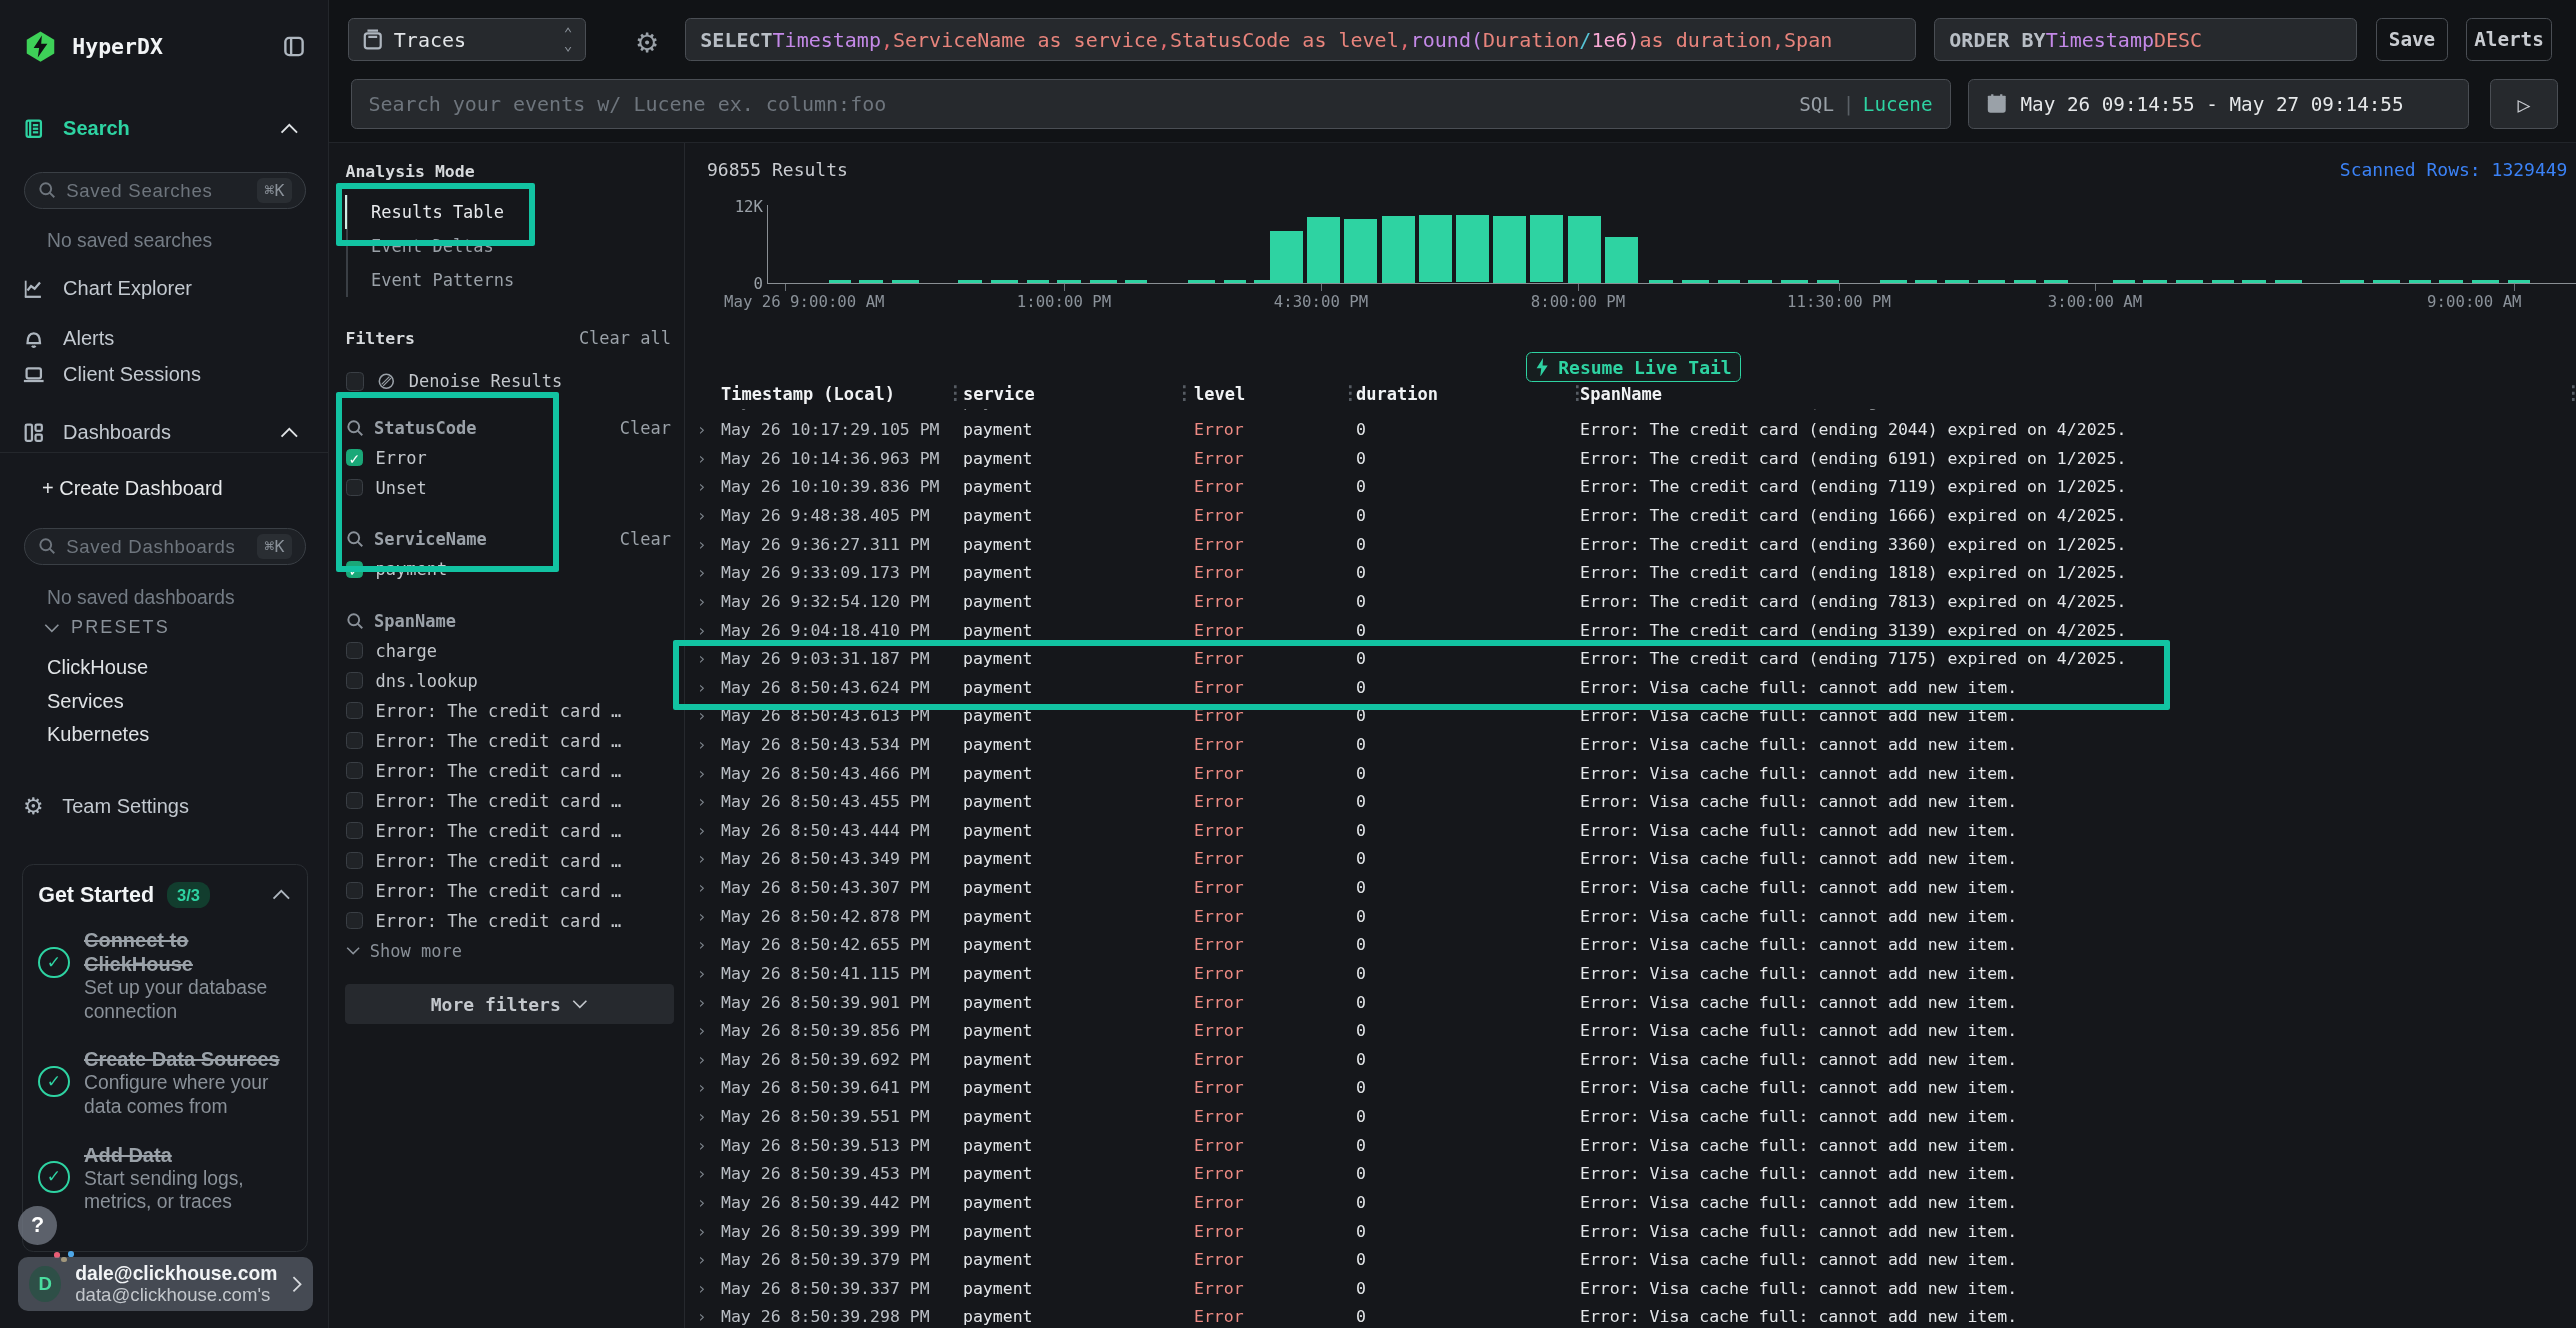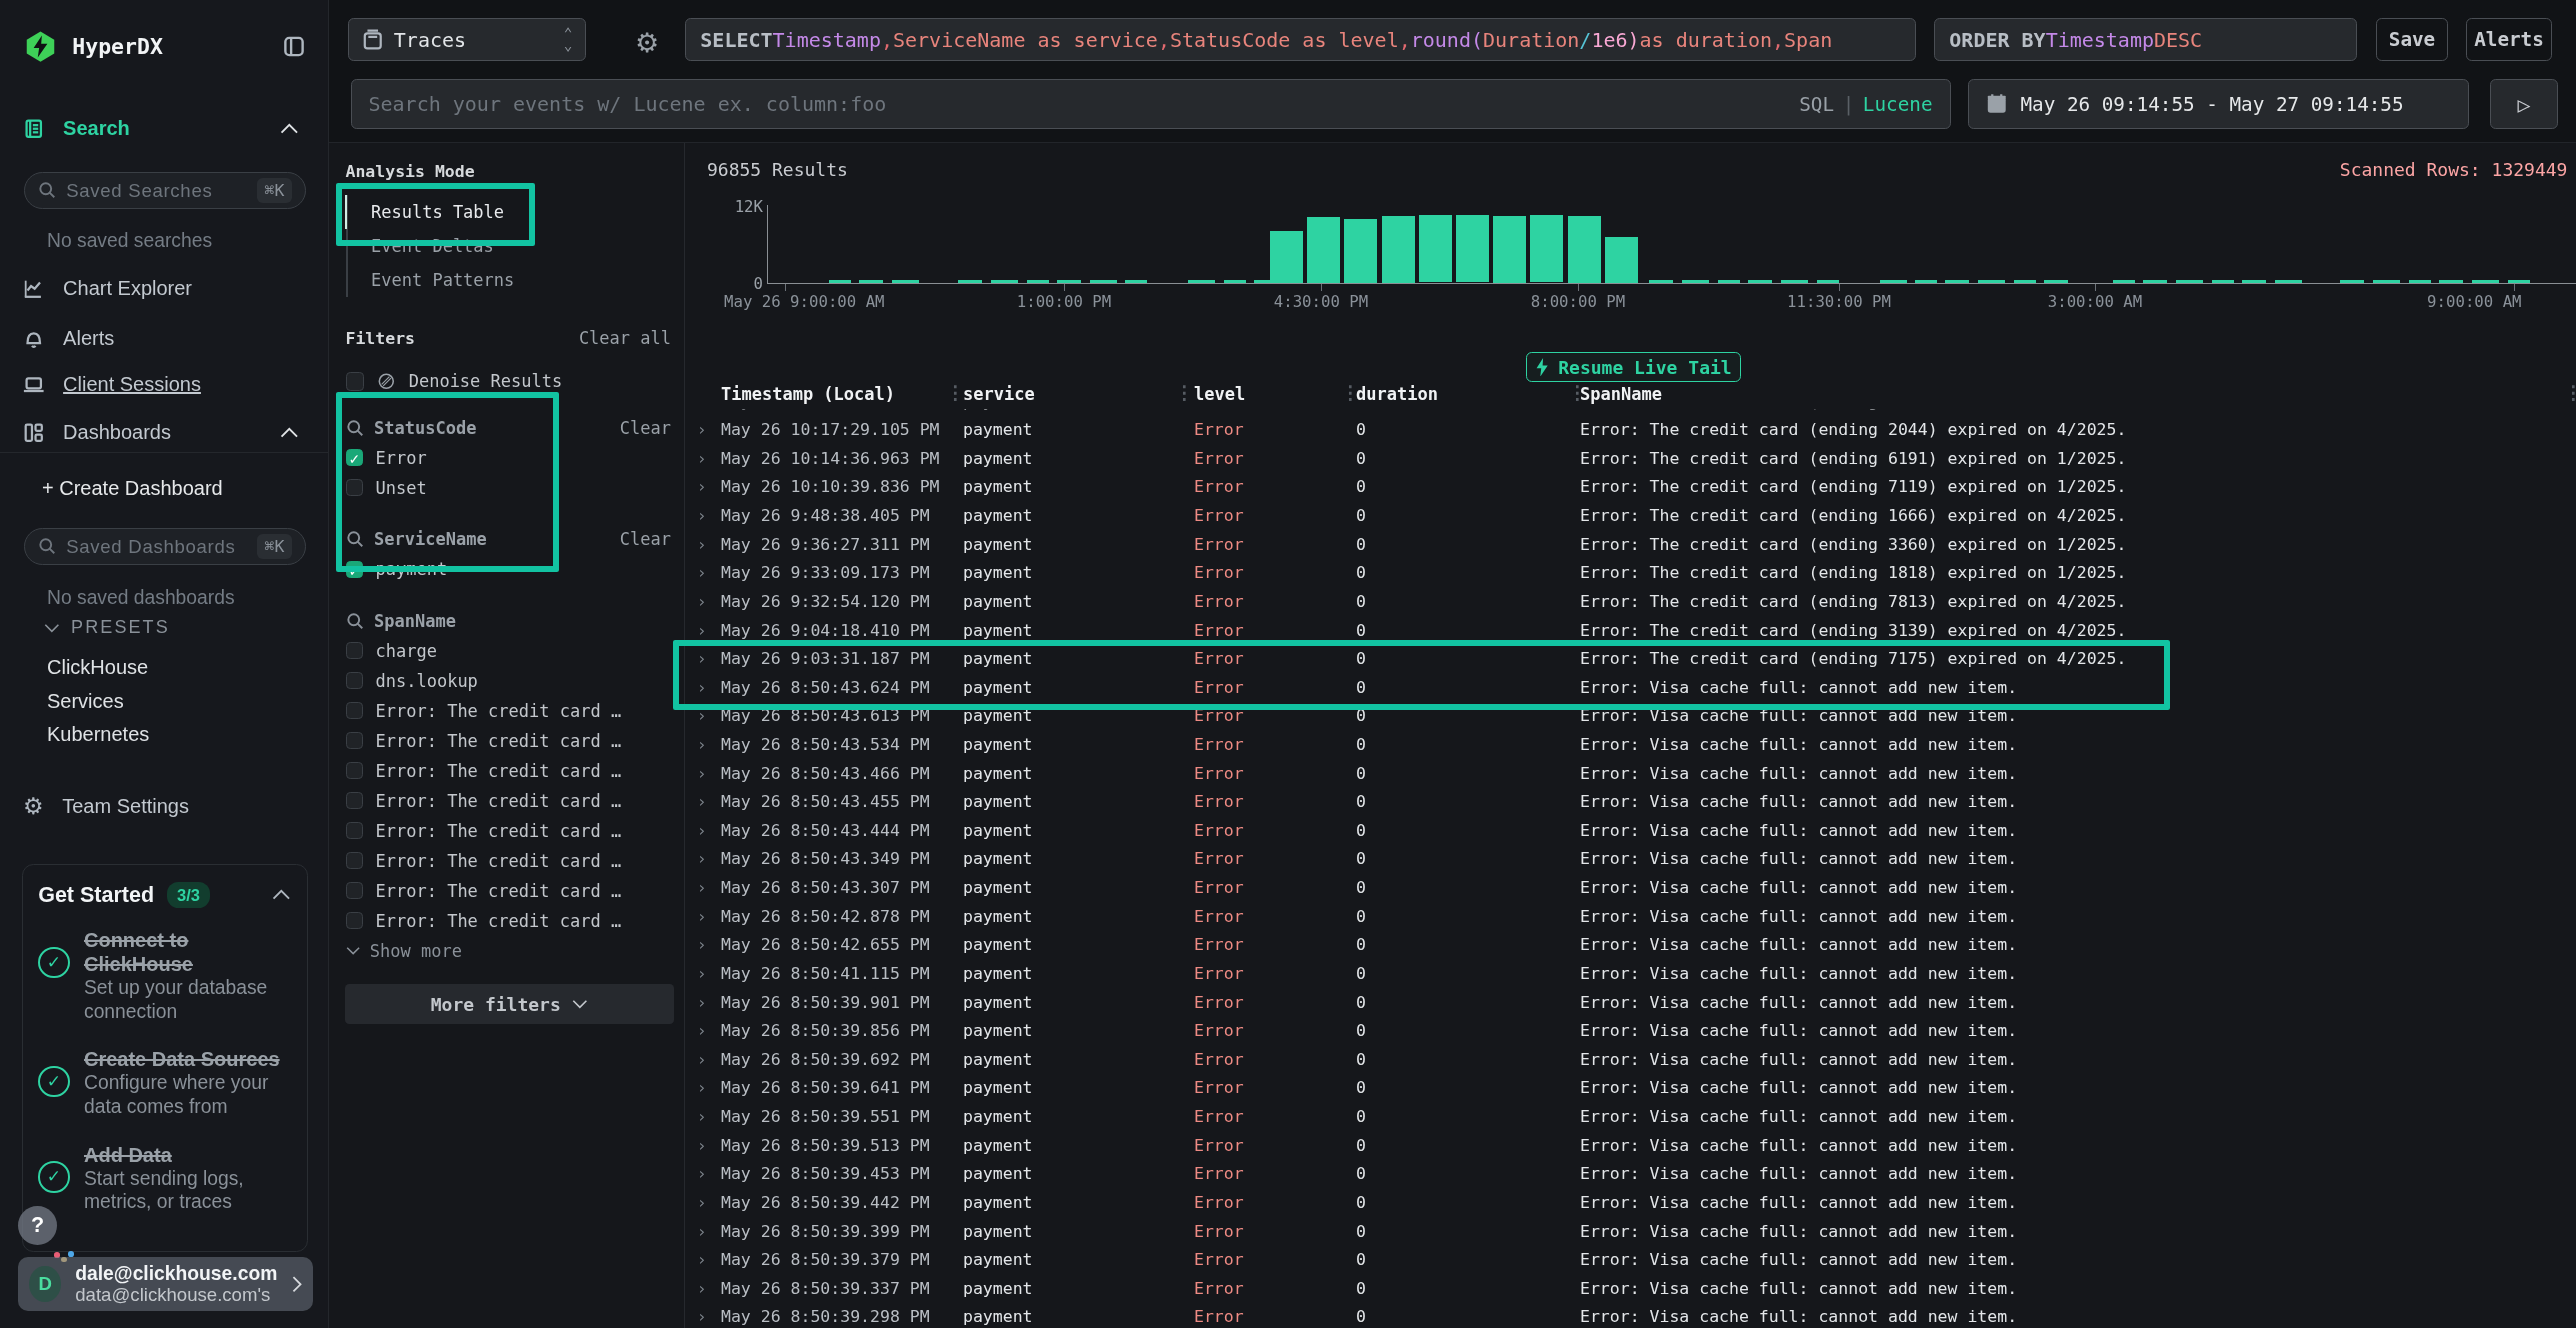--- a/index.html
+++ b/index.html
@@ -119,21 +119,21 @@
   .facet-row .lbl { white-space:nowrap; overflow:hidden; text-overflow:ellipsis; max-width:250px; cursor:pointer; }
   .show-more { display:flex; align-items:center; gap:10px; color:#8a9199; font-size:17px; height:30px; cursor:pointer; }
   #more-filters { margin-top:18.6px; width:329px; height:40px; margin-left:-0.7px; background:#26292e;
     border:none; border-radius:4.3px; color:#c3c7cc; font-weight:bold; font-size:18px;
     font-family:inherit; cursor:pointer; display:flex; align-items:center; justify-content:center; gap:11.4px; }
 
   
   #results { position:absolute; left:686px; top:143px; width:1890px; height:1185px;
     font-family:"DejaVu Sans Mono","Liberation Mono",monospace; }
   #results-count { position:absolute; left:21px; top:15.7px; color:#c9ccd1; font-size:18px; }
-  #scanned-rows { position:absolute; right:8.6px; top:15.7px; color:#fca5a5; font-size:18px; }
+  #scanned-rows { position:absolute; right:8.6px; top:15.7px; color:#3b82f6; font-size:18px; }
   #chart { position:absolute; left:0; top:0; width:1890px; height:165px; }
   #y-axis-line { position:absolute; left:81px; top:62px; width:1.4px; height:79px; background:#8a8f94; }
   #x-axis-line { position:absolute; left:81px; top:140px; width:1810px; height:1.4px; background:#8a8f94; }
   .ytick { position:absolute; right:1813px; color:#9aa1a8; font-size:15.7px; }
   .bar { position:absolute; background:#2ed3a2; }
   .dash { position:absolute; height:2.9px; background:#2ed3a2; top:137px; }
   .xtick-mark { position:absolute; top:141px; width:1.4px; height:7.2px; background:#6b7178; }
   .xtick-lbl { position:absolute; top:149px; color:#8a9199; font-size:15.7px; white-space:nowrap; }
   #livetail-btn { position:absolute; left:840px; top:209px; width:215px; height:30px;
     border:1.4px solid #2ed3a2; border-radius:5.7px; color:#2ed3a2; background:rgba(46,211,162,.04);
@@ -264,21 +264,21 @@
       </svg>
     <span>Chart Explorer</span>
   </div>
   <div class="nav-item" style="top:320px;">
     <svg class="icon" width="21.5" height="21.5" viewBox="0 0 24 24">
         <path d="M5 17 C5 11 6 6 12 6 C18 6 19 11 19 17 Z"></path>
         <path d="M10 20 a2.5 2.5 0 0 0 4 0"></path>
       </svg>
     <span>Alerts</span>
   </div>
-  <div class="nav-item" style="top:366px;text-decoration:underline;">
+  <div class="nav-item" style="top:356px;">
     <svg class="icon" width="21.5" height="21.5" viewBox="0 0 24 24">
         <rect x="4" y="5" width="16" height="11" rx="2"></rect>
         <line x1="1" y1="19" x2="23" y2="19"></line>
       </svg>
     <span>Client Sessions</span>
   </div>
   <div class="nav-item" style="top:414px;">
     <svg class="icon" width="21.5" height="21.5" viewBox="0 0 24 24">
         <rect x="3" y="3" width="7" height="18" rx="1.5"></rect>
         <rect x="14" y="3" width="7" height="7" rx="1.5"></rect>

